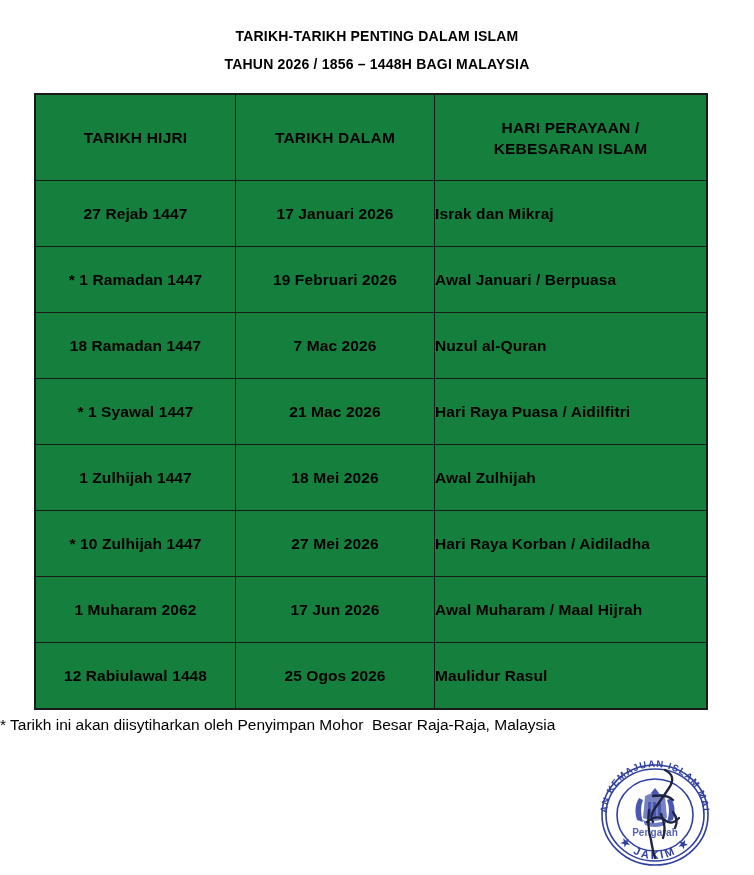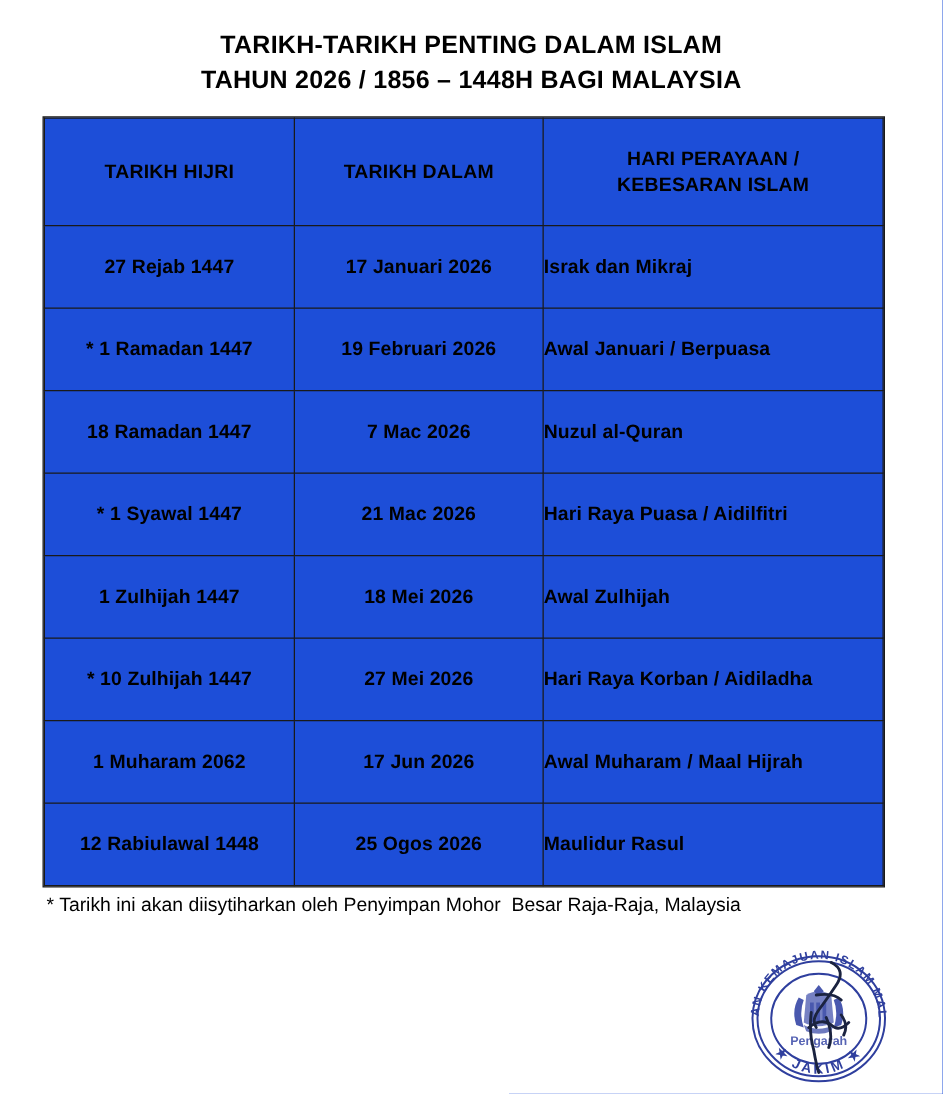--- a/index.html
+++ b/index.html
@@ -25,39 +25,39 @@
 
   
   .title-block {
     position: absolute;
     top: 22px;
     left: 0;
     width: 754px;
     text-align: center;
   }
   .title-line {
-    font-size: 20px;
+    font-size: 14px;
     font-weight: bold;
     letter-spacing: 0.2px;
     line-height: 28px;
     white-space: nowrap;
   }
 
   
   .table-wrap {
     position: absolute;
     left: 35px;
     top: 94px;
     width: 671px;
   }
   table.dates {
     border-collapse: collapse;
     width: 671px;
     table-layout: fixed;
-    background: #1d4ed8;
+    background: #15803d;
   }
   table.dates td, table.dates th {
     border: 1px solid #1a1a1a;
     padding: 0;
     vertical-align: middle;
   }
   
   table.dates {
     outline: 1px solid #1a1a1a;
   }
@@ -87,21 +87,20 @@
     text-align: left;
     padding-left: 25px;
   }
 
   
   .footnote {
     position: absolute;
     left: 0;
     top: 714px;
     width: 630px;
-    text-align: center;
     font-size: 15.5px;
     line-height: 22px;
     white-space: pre;
   }
 
   
   .seal {
     position: absolute;
     left: 589px;
     top: 752px;

